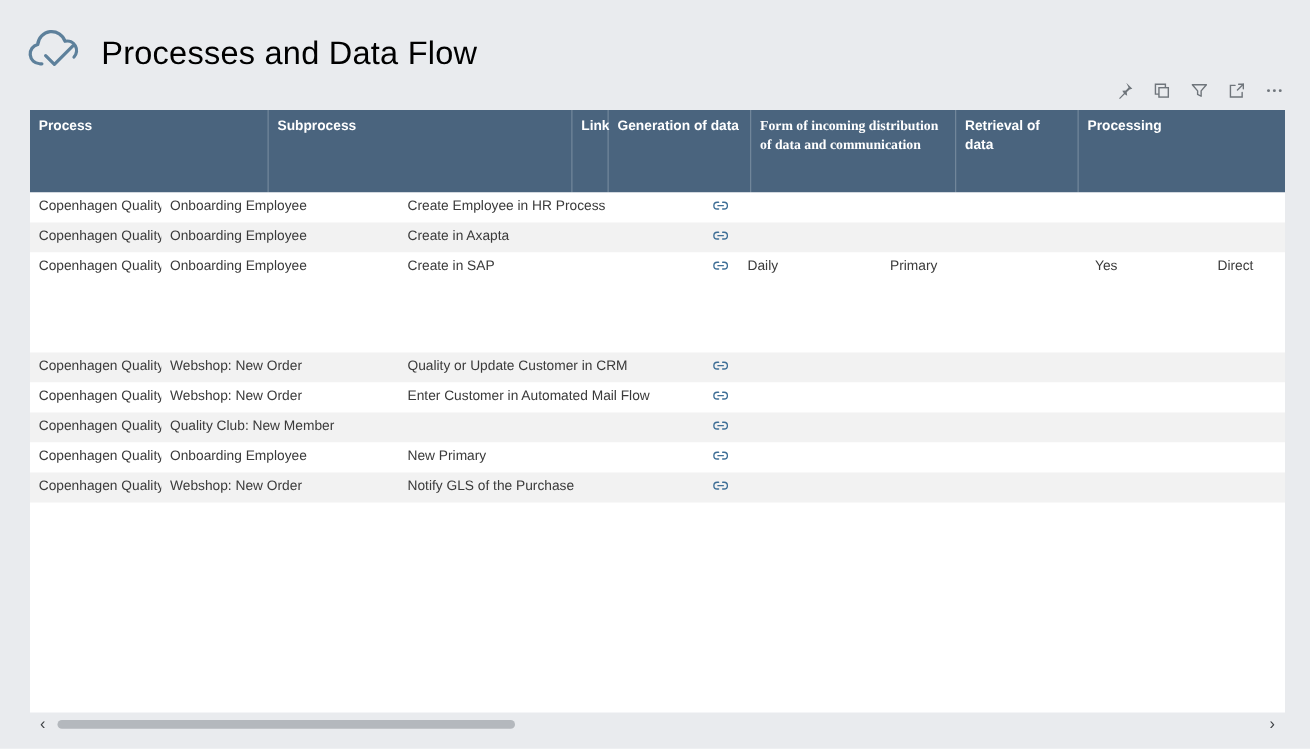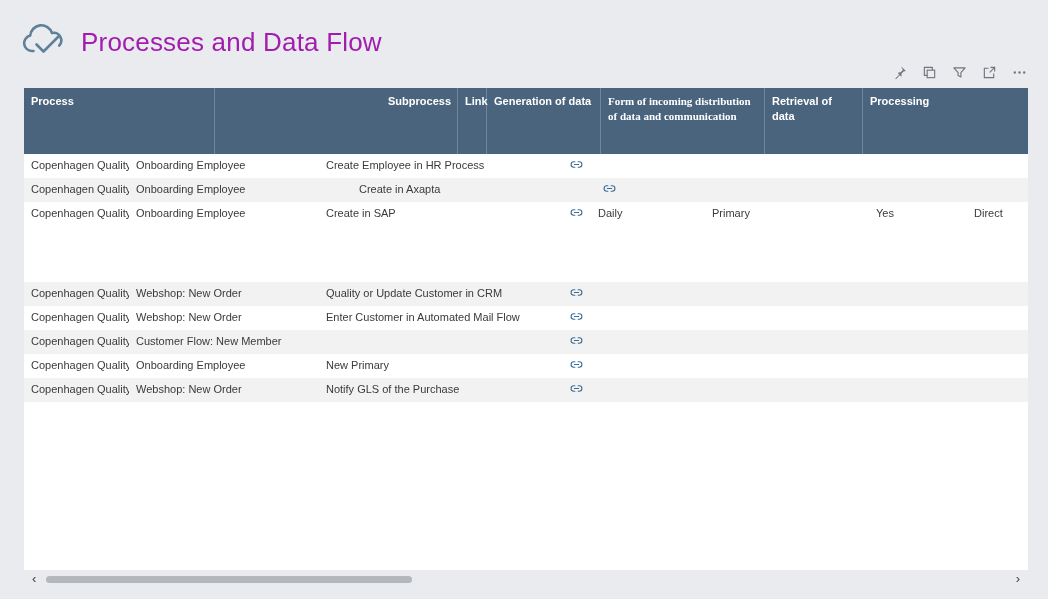--- a/index.html
+++ b/index.html
@@ -13,21 +13,21 @@
 
   
   .page-header {
     position: absolute;
     left: 22px; top: 22px;
     display: flex; align-items: center; gap: 13px;
   }
   .page-title {
     font-size: 26px;
     font-weight: 500;
-    color: #a21caf;
+    color: #000000;
     letter-spacing: .2px;
   }
 
   
   .visual-toolbar {
     position: absolute;
     top: 62px; right: 18px;
     display: flex; align-items: center; gap: 9px;
   }
   .tool-btn {
@@ -157,21 +157,21 @@
       <circle cx="3" cy="8" r="1.25"></circle>
         <circle cx="8" cy="8" r="1.25"></circle>
         <circle cx="13" cy="8" r="1.25"></circle>
     </svg>
   </span>
 </div>
 
 <div class="card">
   <div class="thead">
       <div class="th" style="width: 190px;"><span>Process</span></div>
-      <div class="th" style="width: 243px; text-align: right;"><span>Subprocess</span></div>
+      <div class="th" style="width: 243px;"><span>Subprocess</span></div>
       <div class="th" style="width: 29px;"><span>Link</span></div>
       <div class="th" style="width: 114px;"><span>Generation of data</span></div>
       <div class="th" style="width: 164px; font-family: Liberation Serif, serif;"><span>Form of incoming distribution of data and communication</span></div>
       <div class="th" style="width: 98px;"><span>Retrieval of data</span></div>
       <div class="th" style="width: 120px;"><span>Processing</span></div>
     </div>
   <div class="tbody">
       <div class="row">
         <div class="cell" style="width: 105px;">Copenhagen Quality</div>
         <div class="cell" style="width: 190px;">Onboarding Employee</div>
@@ -181,21 +181,21 @@
             <line x1="8" y1="12" x2="16" y2="12"></line>
           </svg></div>
         <div class="cell" style="width: 114px;"></div>
         <div class="cell" style="width: 164px;"></div>
         <div class="cell" style="width: 98px;"></div>
         <div class="cell" style="width: 120px;"></div>
       </div>
       <div class="row alt">
         <div class="cell" style="width: 105px;">Copenhagen Quality</div>
         <div class="cell" style="width: 190px;">Onboarding Employee</div>
-        <div class="cell" style="width: 243px; margin-left: 33px;">Create in Axapta</div>
+        <div class="cell" style="width: 243px;">Create in Axapta</div>
         <div class="cell link-cell" style="width: 29px;"><svg width="13" height="13" viewBox="0 0 24 24" fill="none" stroke="#3d6e96" stroke-width="2" stroke-linecap="round">
             <path d="M15 7h2a5 5 0 0 1 0 10h-2M9 7H7a5 5 0 0 0 0 10h2"></path>
             <line x1="8" y1="12" x2="16" y2="12"></line>
           </svg></div>
         <div class="cell" style="width: 114px;"></div>
         <div class="cell" style="width: 164px;"></div>
         <div class="cell" style="width: 98px;"></div>
         <div class="cell" style="width: 120px;"></div>
       </div>
       <div class="row tall">
@@ -232,21 +232,21 @@
             <path d="M15 7h2a5 5 0 0 1 0 10h-2M9 7H7a5 5 0 0 0 0 10h2"></path>
             <line x1="8" y1="12" x2="16" y2="12"></line>
           </svg></div>
         <div class="cell" style="width: 114px;"></div>
         <div class="cell" style="width: 164px;"></div>
         <div class="cell" style="width: 98px;"></div>
         <div class="cell" style="width: 120px;"></div>
       </div>
       <div class="row alt">
         <div class="cell" style="width: 105px;">Copenhagen Quality</div>
-        <div class="cell" style="width: 190px;">Customer Flow: New Member</div>
+        <div class="cell" style="width: 190px;">Quality Club: New Member</div>
         <div class="cell" style="width: 243px; margin-top: 28px;">Indtjekning</div>
         <div class="cell link-cell" style="width: 29px;"><svg width="13" height="13" viewBox="0 0 24 24" fill="none" stroke="#3d6e96" stroke-width="2" stroke-linecap="round">
             <path d="M15 7h2a5 5 0 0 1 0 10h-2M9 7H7a5 5 0 0 0 0 10h2"></path>
             <line x1="8" y1="12" x2="16" y2="12"></line>
           </svg></div>
         <div class="cell" style="width: 114px;"></div>
         <div class="cell" style="width: 164px;"></div>
         <div class="cell" style="width: 98px;"></div>
         <div class="cell" style="width: 120px;"></div>
       </div>

